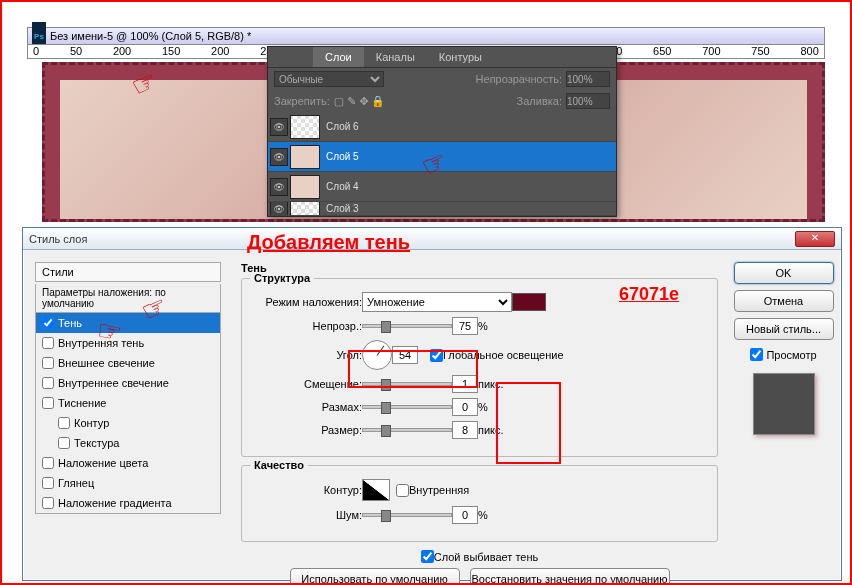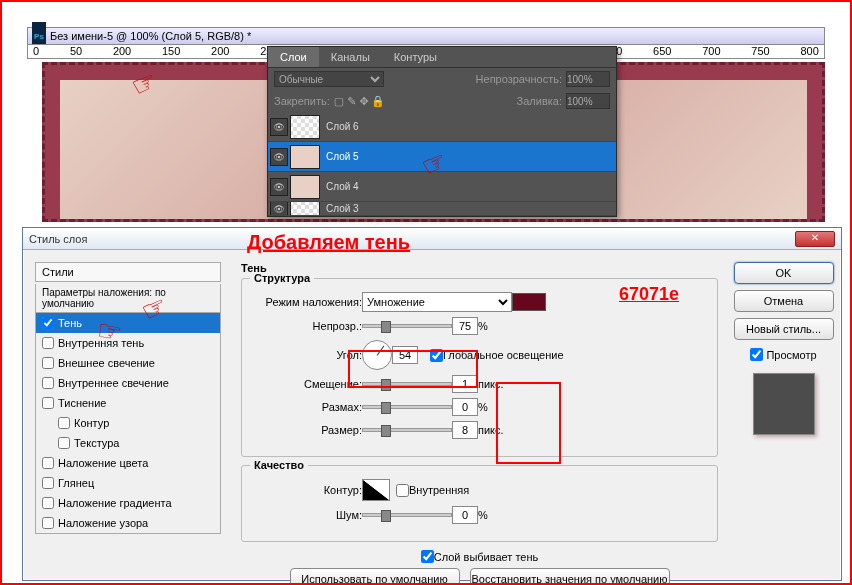--- a/index.html
+++ b/index.html
@@ -8,21 +8,21 @@
 .ruler-ticks { display: flex; justify-content: space-between; padding: 0 5px; }
 .canvas-area { position: absolute; top: 60px; left: 40px; right: 25px; height: 160px; background: #9a3a4e; border: 3px dashed #6a2030; }
 .canvas-inner { position: absolute; top: 15px; left: 15px; right: 15px; bottom: 0; background: linear-gradient(135deg, #e8d0c5, #d4a8a0, #e8d0c5); }
 
 
 .doc-title { position: absolute; top: 25px; left: 25px; right: 25px; height: 18px; background: linear-gradient(#eef, #cce); border: 1px solid #888; display: flex; align-items: center; padding: 0 4px; }
 .ps-icon { width: 14px; height: 28px; background: #0a2540; color: #29abe2; font-size: 8px; font-weight: bold; display: inline-flex; align-items: center; justify-content: center; margin-right: 4px; }
 
 
 .layers-panel { position: absolute; top: 44px; left: 265px; width: 350px; background: #535353; border: 1px solid #2a2a2a; box-shadow: 2px 2px 6px rgba(0,0,0,0.4); }
-.layers-tabs { background: #535353; display: flex; border-bottom: 1px solid #333; }
+.layers-tabs { background: #535353; display: flex; border-bottom: 1px solid #333; padding-left: 45px; }
 .layers-tab { padding: 4px 12px; color: #ccc; cursor: pointer; }
 .layers-tab.active { background: #6a6a6a; color: #fff; }
 .layers-controls { background: #535353; padding: 3px 6px; display: flex; align-items: center; gap: 4px; color: #999; font-size: 10px; }
 .layers-controls input, .layers-controls select { font-size: 10px; height: 16px; background: #444; border: 1px solid #333; color: #aaa; }
 .layer-row { display: flex; align-items: center; height: 30px; border-bottom: 1px solid #444; background: #535353; padding: 2px; }
 .layer-row.selected { background: #1a75cf; }
 .layer-eye { width: 18px; height: 18px; background: #444; border: 1px solid #222; margin-right: 2px; display: flex; align-items: center; justify-content: center; color: #ccc; font-size: 9px; }
 .layer-thumb { width: 30px; height: 24px; background: repeating-conic-gradient(#ddd 0 25%, #fff 0 50%) 50% / 8px 8px; border: 1px solid #222; margin-right: 6px; }
 .layer-name { color: #ddd; font-size: 10px; }
 .layer-row.selected .layer-name { color: #fff; }
@@ -187,24 +187,20 @@
             <span>Наложение цвета</span>
           </div>
         <div class="style-item">
             <input type="checkbox" style="">
             <span>Глянец</span>
           </div>
         <div class="style-item">
             <input type="checkbox" style="">
             <span>Наложение градиента</span>
           </div>
-        <div class="style-item">
-            <input type="checkbox" style="">
-            <span>Наложение узора</span>
-          </div>
       </div>
     </div>
 
     <div class="settings-area">
       <div style="font-weight:bold;margin-bottom:4px">Тень</div>
       <div class="fieldset">
         <div class="fieldset-title">Структура</div>
         <div class="row">
           <label>Режим наложения:</label>
           <select style="width:150px"><option>Умножение</option></select>

